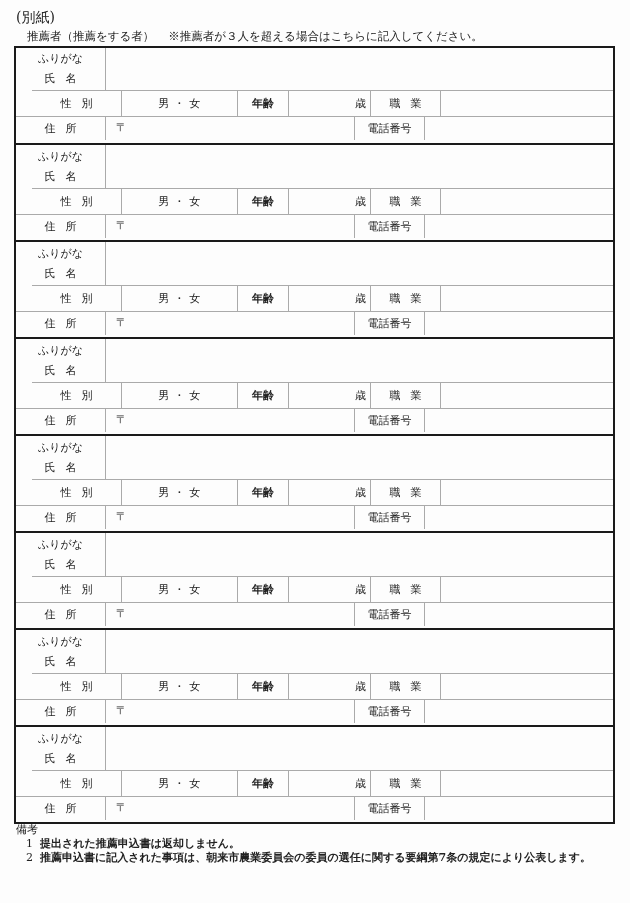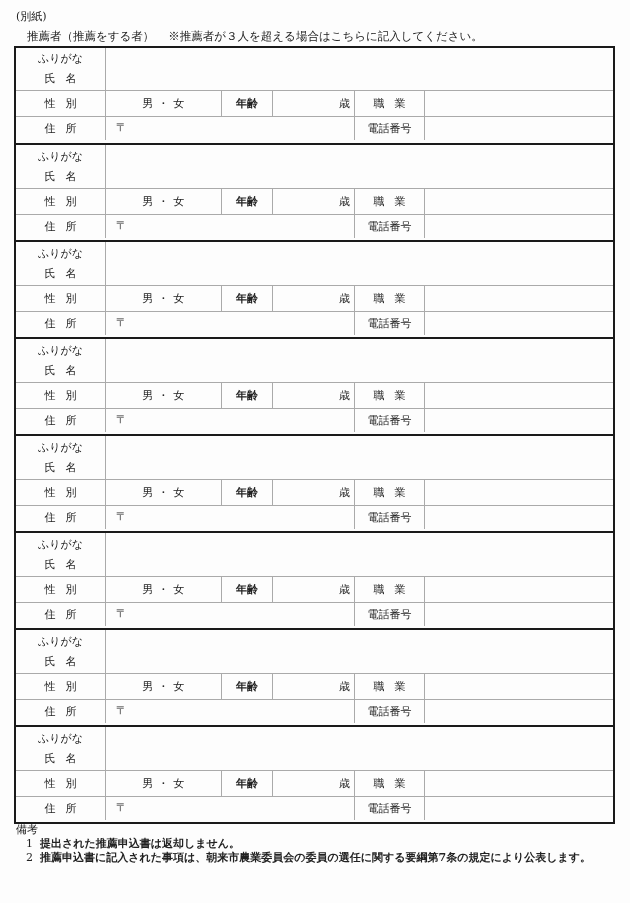--- a/index.html
+++ b/index.html
@@ -1,32 +1,32 @@
 <!DOCTYPE html>
 <html><head>
 <meta charset="utf-8">
 <style>
   html, body { margin: 0; padding: 0; background: #fdfdfd; }
   body {
     width: 630px; height: 903px; position: relative; overflow: hidden;
     font-family: "DejaVu Serif", "Liberation Serif", serif;
     color: #222; font-size: 11px;
   }
-  .appendix { position: absolute; left: 16px; top: 9px; font-size: 11px; }
+  .appendix { position: absolute; left: 16px; top: 9px; font-size: 14px; }
   .heading { position: absolute; left: 27px; top: 29px; font-size: 11.5px; white-space: nowrap; }
   .heading .note { margin-left: 14px; }
   .form {
     position: absolute; left: 14px; top: 46px; width: 601px;
     border: 2px solid #1a1a1a; box-sizing: border-box;
   }
   .block { position: relative; height: 97px; border-top: 2px solid #1a1a1a; box-sizing: border-box; }
   .block:first-child { border-top: none; height: 95px; }
   .row { position: absolute; left: 0; right: 0; display: flex; box-sizing: border-box; }
   .row.name { top: 0; height: 43px; }
-  .row.gender { top: 43px; height: 26px; border-top: 1.5px solid #aaa; }
+  .row.gender { top: 43px; height: 26px; border-top: 1.5px solid #aaa; margin-left: 16px; }
   .row.addr { top: 69px; height: 24px; border-top: 1.5px solid #aaa; justify-content: center; }
   .block:first-child .row.name { height: 42px; }
   .block:first-child .row.gender { top: 42px; }
   .block:first-child .row.addr { top: 68px; }
   .cell { box-sizing: border-box; border-right: 1.5px solid #aaa; display: flex; align-items: center; justify-content: center; font-size: 11px; }
   .cell:last-child { border-right: none; }
   .c-label { width: 90px; }
   .c-sex { width: 116px; letter-spacing: 0.5px; }
   .c-agelabel { width: 51px; font-weight: bold; }
   .c-age { width: 82px; justify-content: flex-end; padding-right: 4px; }

